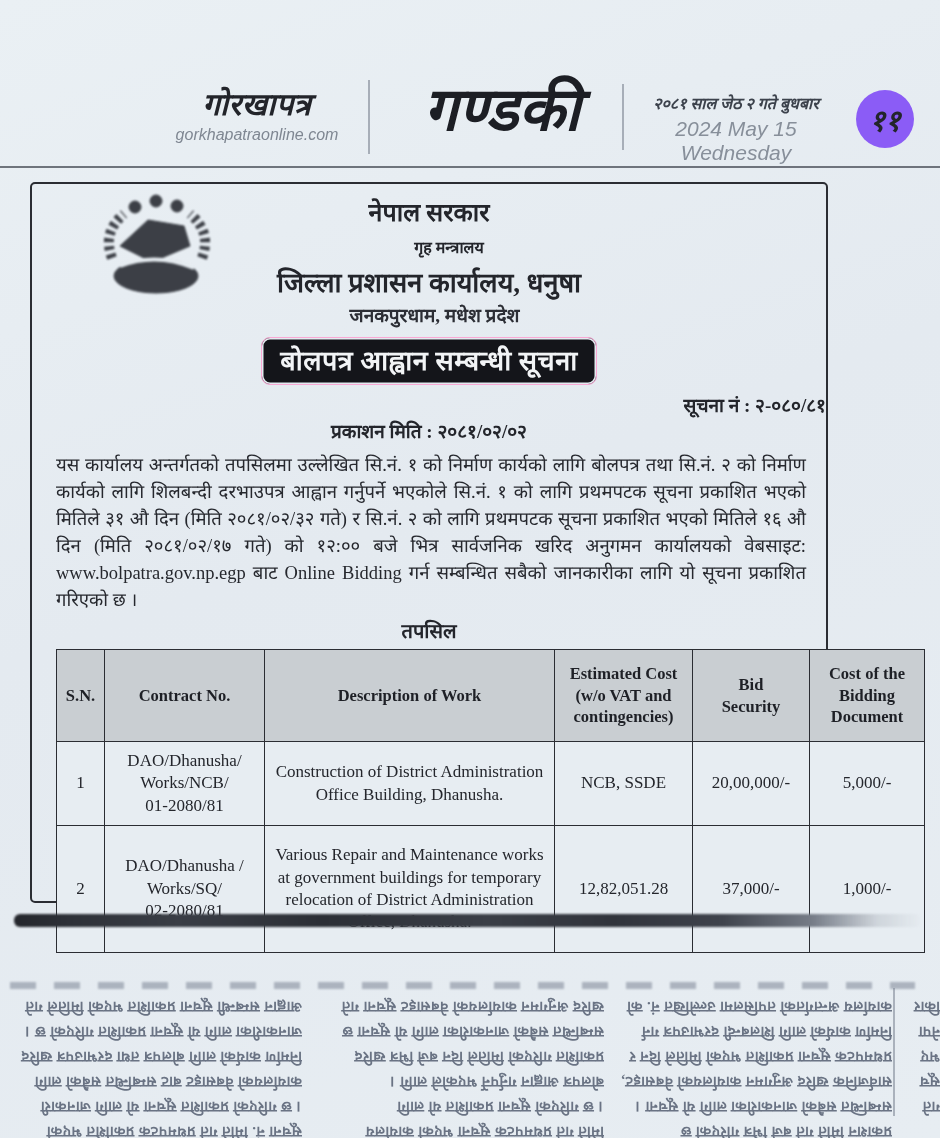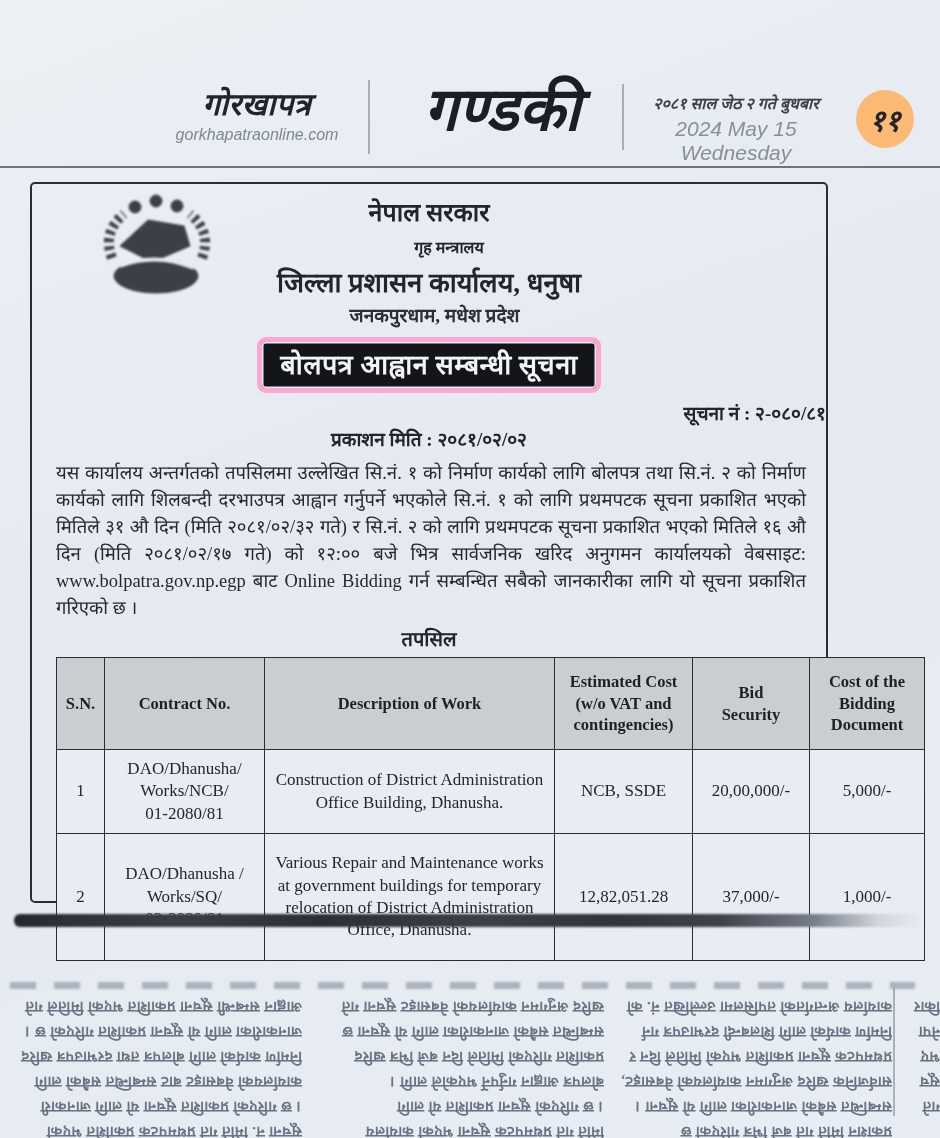--- a/index.html
+++ b/index.html
@@ -19,34 +19,34 @@
   .brand-url { font-size:16px; color:#7f8792; font-family:"Liberation Sans","DejaVu Sans",sans-serif; margin-top:2px; }
   .mast-divider { position:absolute; width:2px; background:#a7aeb8; }
   .div1 { left:368px; top:10px; height:74px; }
   .div2 { left:622px; top:14px; height:66px; }
   .edition { position:absolute; left:392px; top:-4px; width:220px; text-align:center;
     font-size:60px; font-weight:600; color:#1c1e24; }
   .dateblock { position:absolute; left:640px; top:22px; width:192px; text-align:center; }
   .date-np { font-size:16px; font-weight:600; color:#3c424c; }
   .date-en { font-size:21px; color:#878f9a; font-family:"Liberation Sans","DejaVu Sans",sans-serif; margin-top:3px; }
   .pagenum { position:absolute; left:856px; top:20px; width:58px; height:58px; border-radius:50%;
-    background:#fdba74; display:flex; align-items:center; justify-content:center;
+    background:#8b5cf6; display:flex; align-items:center; justify-content:center;
     font-size:30px; font-weight:bold; color:#23252b; }
   .mast-rule { position:absolute; left:0; top:166px; width:940px; height:2px; background:#464b54; opacity:.75; }
 
   
   .notice-box { position:absolute; left:30px; top:182px; width:798px; height:721px;
     border:2.5px solid #2b2d33; border-radius:5px; padding-top:12px; text-align:center; }
   .emblem { position:absolute; left:56px; top:8px; width:138px; height:112px; filter:blur(1.1px); opacity:.92; }
   .org-gov { font-size:25px; font-weight:bold; line-height:34px; }
   .org-ministry { font-size:16px; font-weight:bold; line-height:35px;padding-left:40px; }
   .org-office { font-size:27px; font-weight:bold; line-height:37px; }
   .org-location { font-size:19px; font-weight:600; line-height:28px; color:#2c2e35;padding-left:11px; }
   .title-box { display:inline-block; margin-top:7px; background:#14151a; color:#f2f4f6;
-    border:5px solid #f9a8d4; border-radius:9px; padding:3px 18px 6px;
+    border:1px solid #f9a8d4; border-radius:9px; padding:3px 18px 6px;
     font-size:27px; font-weight:bold; letter-spacing:.5px;
     box-shadow:0 0 0 1.5px #e4eaf0 inset; }
   .notice-no { margin-top:8px; font-size:19px; font-weight:bold; line-height:26px;text-align:right; }
   .pub-date { font-size:19px; font-weight:bold; line-height:26px; }
   .body-text { margin:7px 20px 0 24px; text-align:justify; font-size:18.5px;
     line-height:27px; color:#26282e; }
   .tapsil { margin-top:3px; font-size:20px; font-weight:bold; }
 
   
   table { border-collapse:collapse; table-layout:fixed; width:868px; margin:5px 0 0 24px; }

